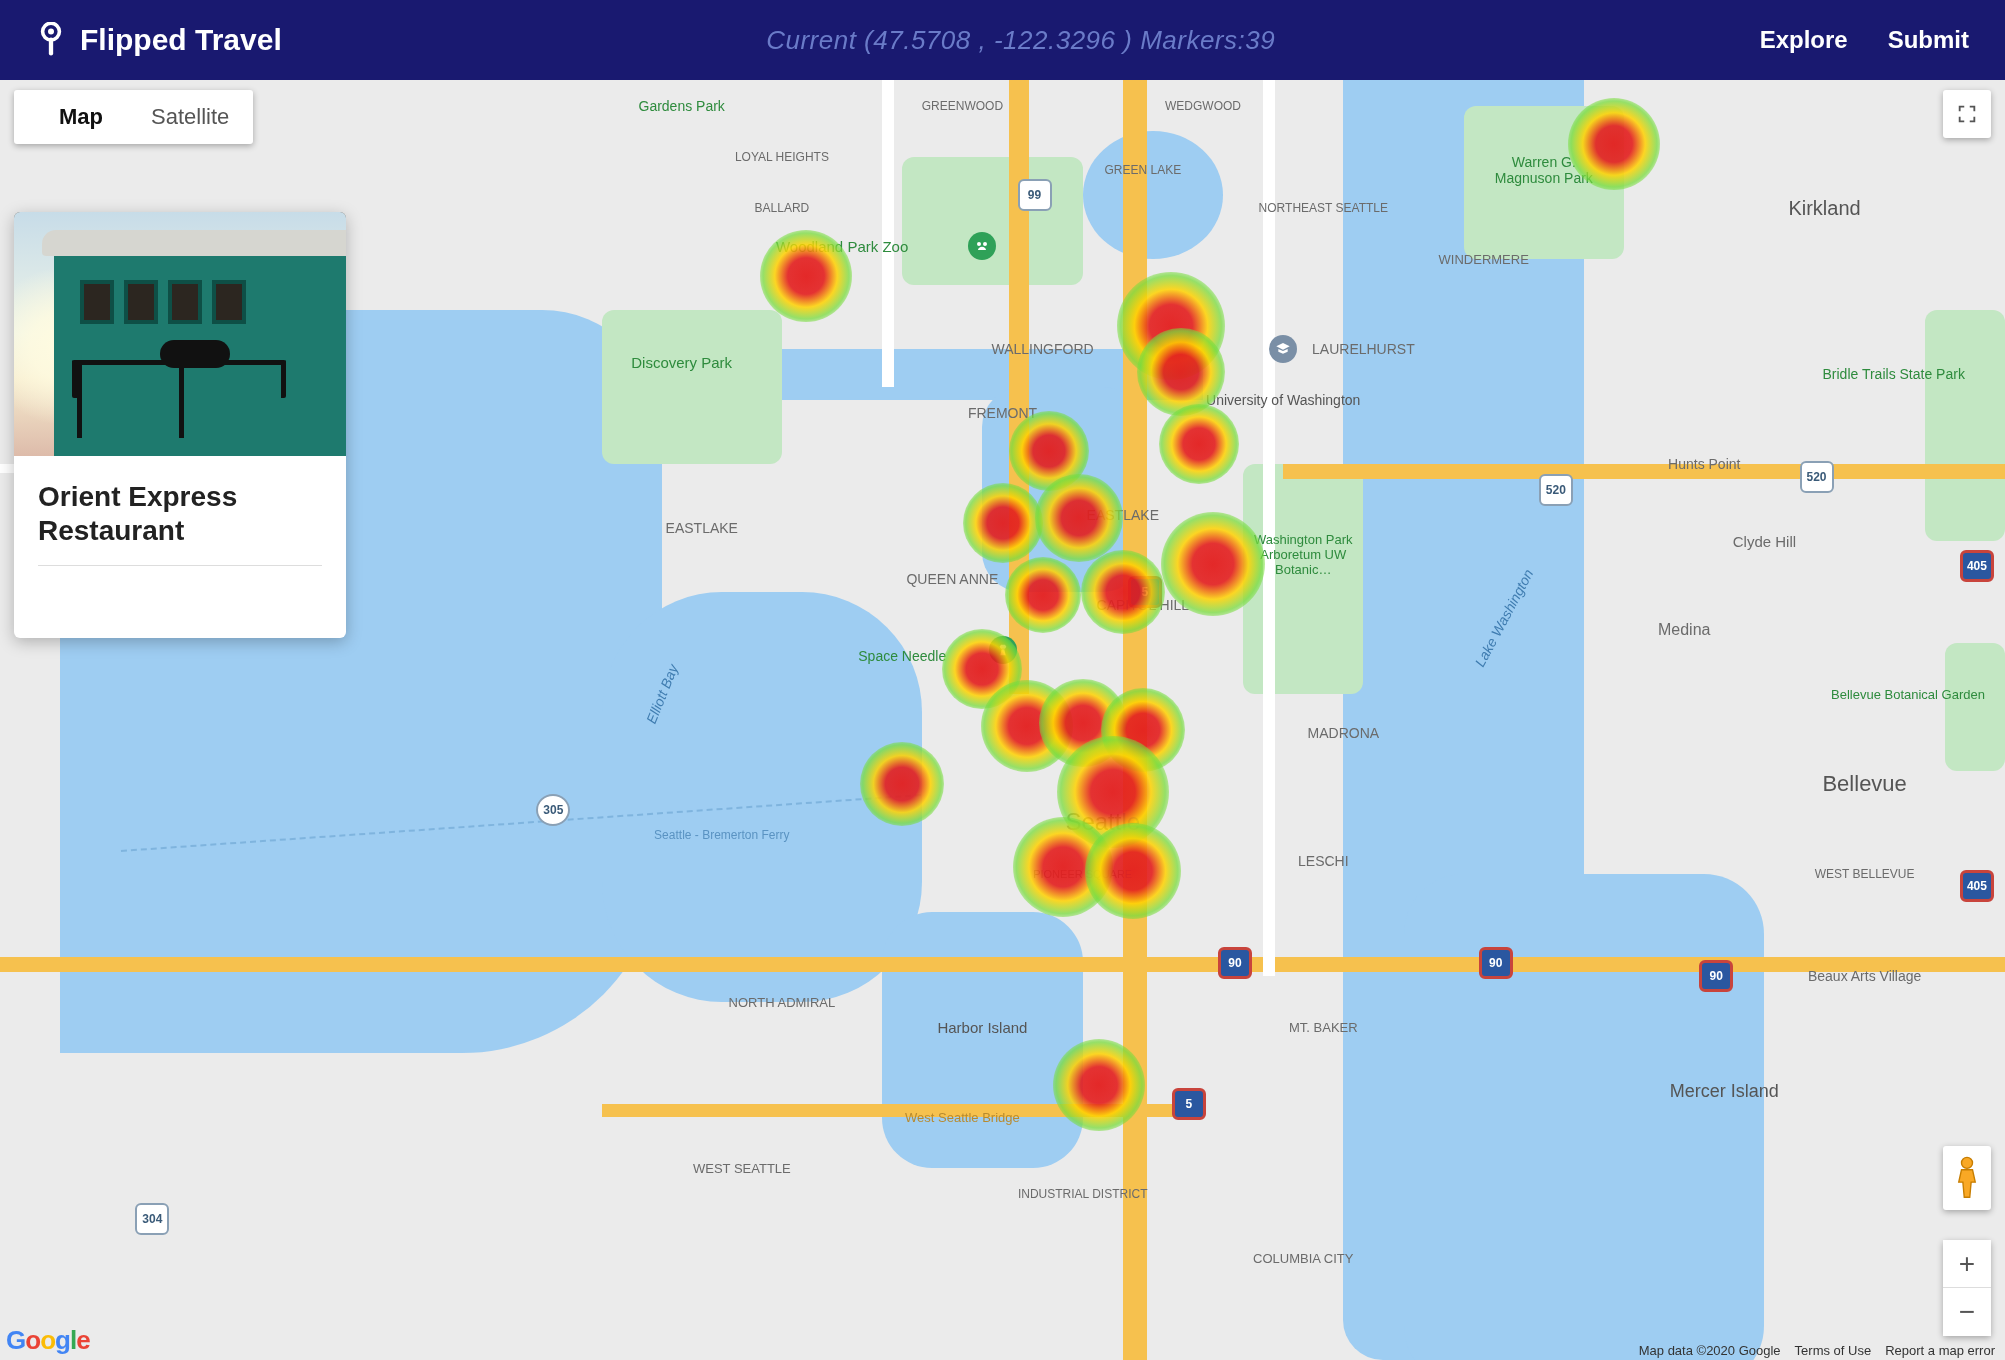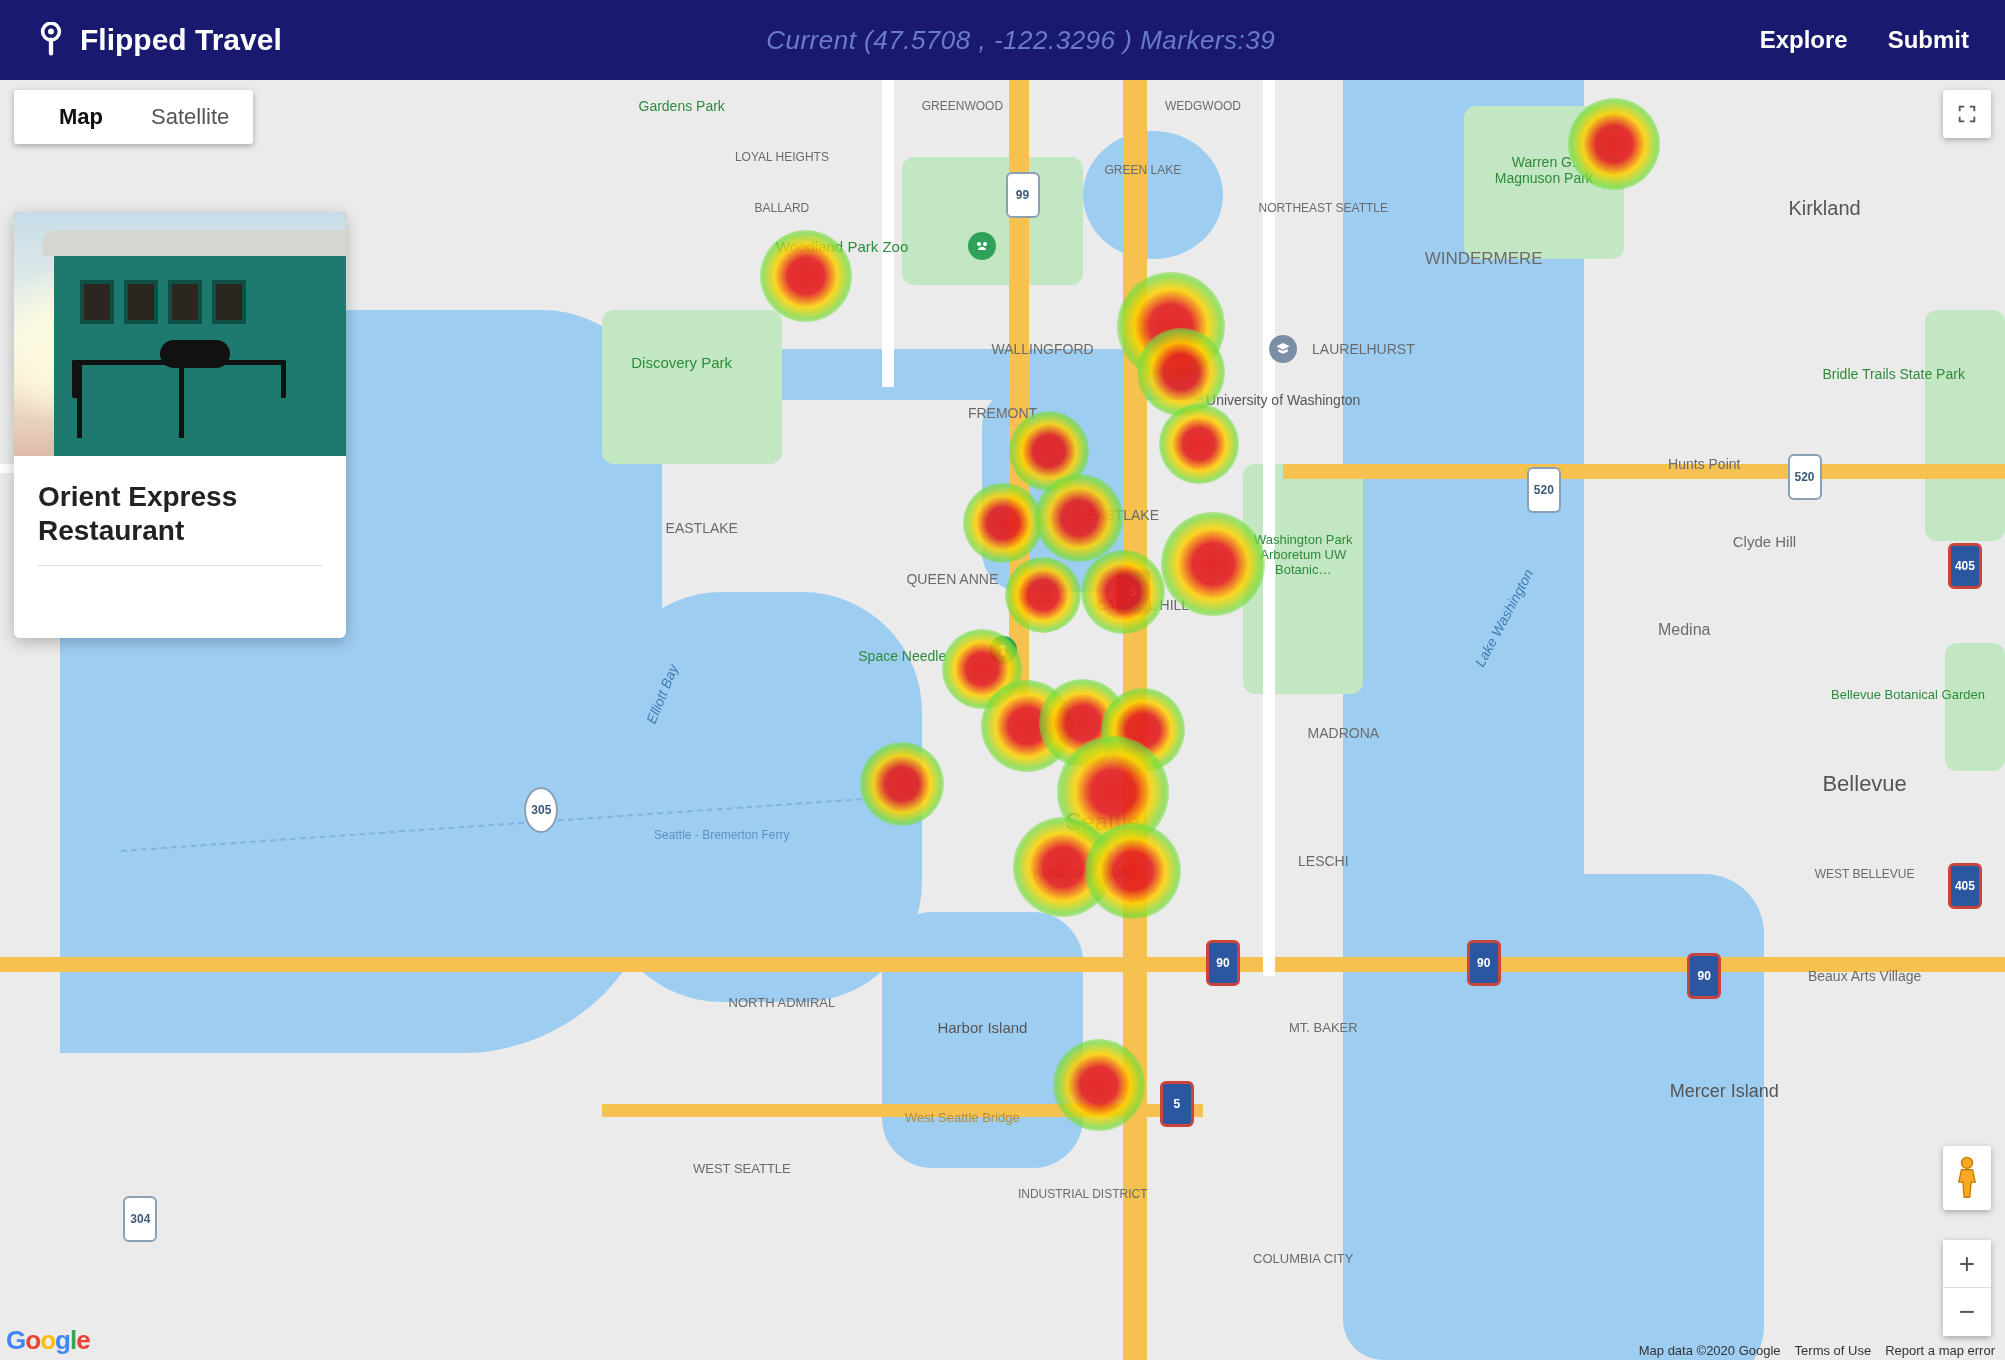--- a/index.html
+++ b/index.html
@@ -26,21 +26,21 @@
   .land  { position: absolute; background: #ebebeb; }
   .park  { position: absolute; background: #c3e7c3; border-radius: 12px; }
   .road-y { position: absolute; background: #f6c14e; }
   .road-w { position: absolute; background: #fff; }
 
   .map-label { position: absolute; color: #6b6b6b; font-size: 14px; white-space: nowrap; transform: translate(-50%,-50%); pointer-events:none; }
   .map-label.park-l { color: #2e8b3d; }
   .map-label.big { font-size: 24px; color:#6b6b6b; font-weight:400; }
   .ferry { position:absolute; border-top: 2px dashed #7fb4de; }
 
-  .shield { position:absolute; width:34px; height:46px; border-radius:6px; background:#fff; border:2px solid #8aa0b5; display:flex; align-items:center; justify-content:center; font-size:12px; font-weight:700; color:#3a5a78; transform:translate(-50%,-50%);}
+  .shield { position:absolute; width:34px; height:32px; border-radius:6px; background:#fff; border:2px solid #8aa0b5; display:flex; align-items:center; justify-content:center; font-size:12px; font-weight:700; color:#3a5a78; transform:translate(-50%,-50%);margin-left:12px;}
   .shield.interstate { background:#2a57a0; color:#fff; border-color:#c8443c; border-width:3px; }
 
   .heat { position:absolute; border-radius:50%; transform:translate(-50%,-50%); pointer-events:none; }
 
   .poi-pin { position:absolute; width:28px; height:28px; border-radius:50%; background:#2fa158; transform:translate(-50%,-50%); display:flex; align-items:center; justify-content:center; }
   .poi-pin svg { width:16px; height:16px; fill:#fff; }
 
   
   .maptype { position:absolute; top: 10px; left: 14px; display:flex; background:#fff; border-radius:3px; box-shadow:0 2px 6px rgba(0,0,0,.3); z-index:40; }
   .maptype button { border:none; background:transparent; padding: 14px 24px; font-size:22px; cursor:pointer; color:#555;}
@@ -165,21 +165,21 @@
     <div class="map-label" style="left:35%;top:35%">EASTLAKE</div>
     <div class="map-label" style="left:47.5%;top:39%">QUEEN ANNE</div>
     <div class="map-label" style="left:50%;top:26%">FREMONT</div>
     <div class="map-label" style="left:52%;top:21%">WALLINGFORD</div>
     <div class="map-label" style="left:56%;top:34%">EASTLAKE</div>
     <div class="map-label" style="left:57%;top:41%">CAPITOL HILL</div>
     <div class="map-label" style="left:67%;top:51%">MADRONA</div>
     <div class="map-label" style="left:66%;top:61%">LESCHI</div>
     <div class="map-label" style="left:68%;top:21%">LAURELHURST</div>
     <div class="map-label" style="left:66%;top:10%;font-size:12px">NORTHEAST SEATTLE</div>
-    <div class="map-label" style="left:74%;top:14%;font-size:17px">WINDERMERE</div>
+    <div class="map-label" style="left:74%;top:14%;font-size:13px">WINDERMERE</div>
     <div class="map-label" style="left:57%;top:7%;font-size:12px">GREEN LAKE</div>
     <div class="map-label" style="left:48%;top:2%;font-size:12px">GREENWOOD</div>
     <div class="map-label" style="left:60%;top:2%;font-size:12px">WEDGWOOD</div>
     <div class="map-label" style="left:39%;top:6%;font-size:12px">LOYAL HEIGHTS</div>
     <div class="map-label" style="left:39%;top:10%;font-size:12px">BALLARD</div>
     <div class="map-label" style="left:39%;top:72%;font-size:13px">NORTH ADMIRAL</div>
     <div class="map-label" style="left:37%;top:85%;font-size:13px">WEST SEATTLE</div>
     <div class="map-label" style="left:54%;top:87%;font-size:12px;text-align:center">INDUSTRIAL DISTRICT</div>
     <div class="map-label" style="left:65%;top:92%;font-size:13px">COLUMBIA CITY</div>
     <div class="map-label" style="left:66%;top:74%;font-size:13px">MT. BAKER</div>

